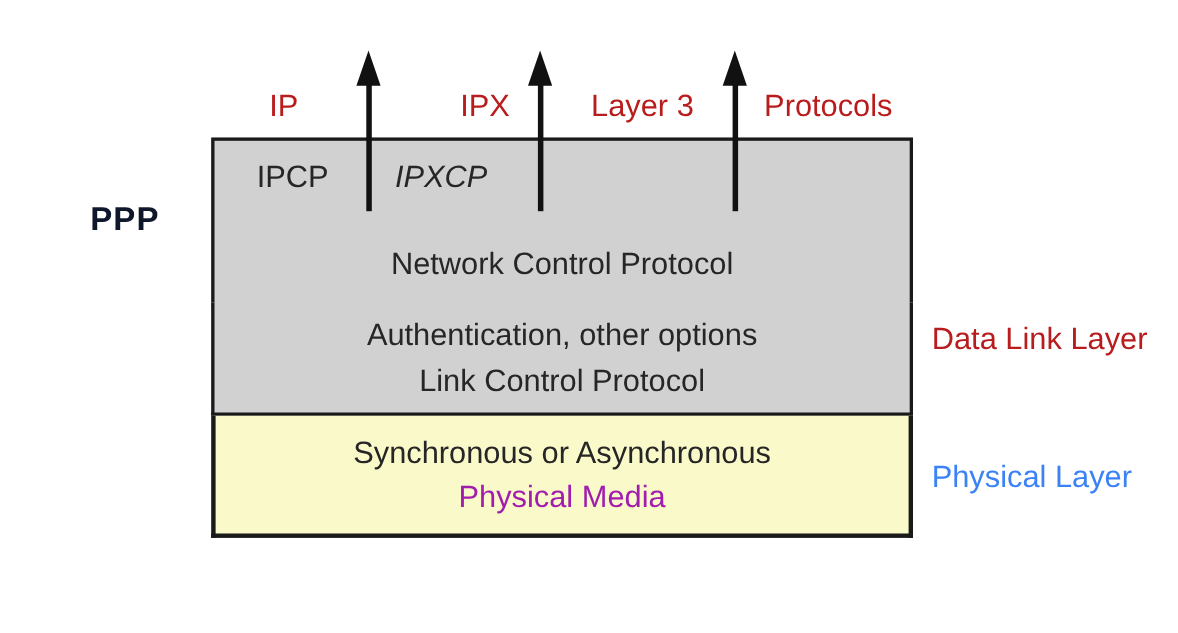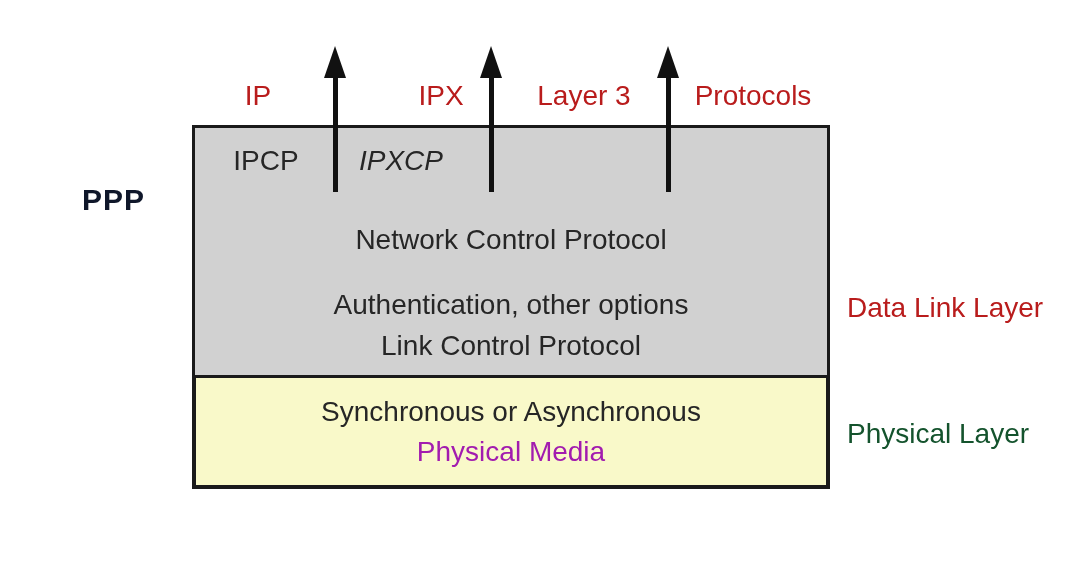--- a/index.html
+++ b/index.html
@@ -132,21 +132,21 @@
     top: 183px;
     font-size: 30px;
     font-weight: bold;
     color: #0f172a;
     letter-spacing: 1px;
     margin-left: 12px;
   }
   .right-lbl { left: 847px; }
   .lbl-network  { top: 169px; }
   .lbl-datalink { top: 292px; }
-  .lbl-physical { top: 418px; color: #14532d; }
+  .lbl-physical { top: 418px; color: #3b82f6; }
 
   .red-text { color: #a21caf; }
 </style>
 </head>
 <body>
 
 <div class="canvas">
 
   <div class="hline line-left-top"></div>
   <div class="hline line-left-bottom"></div>

